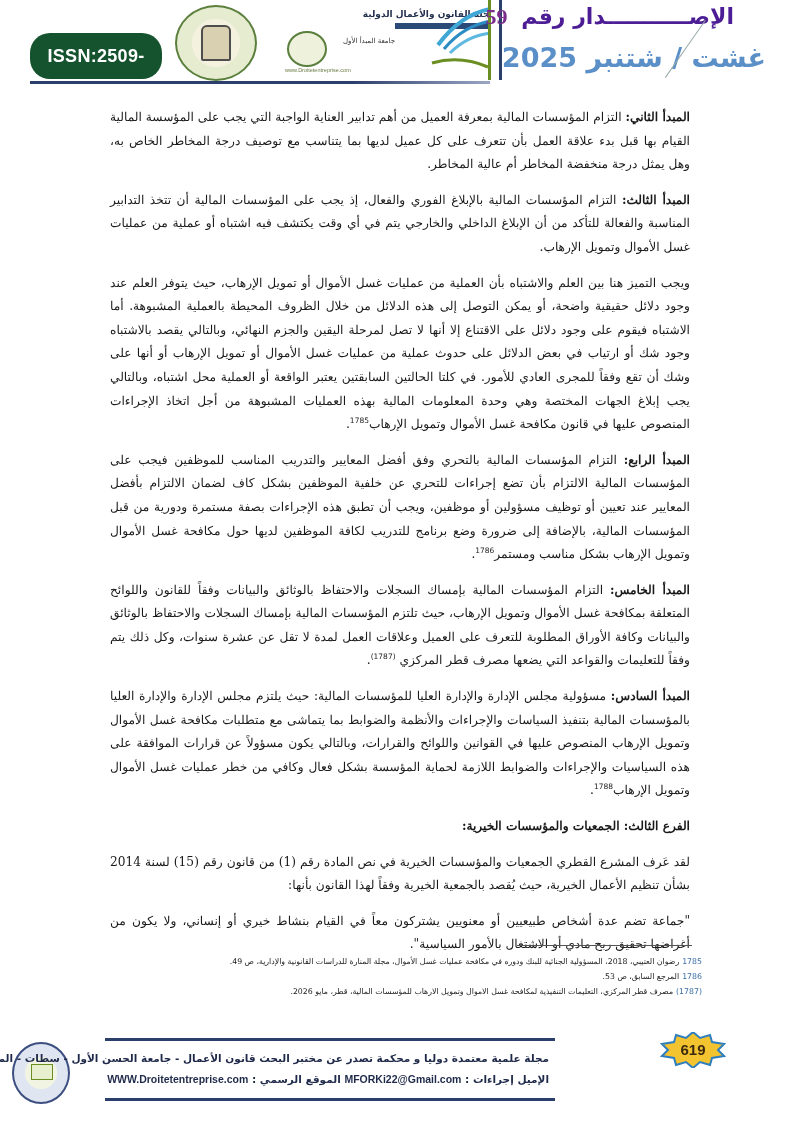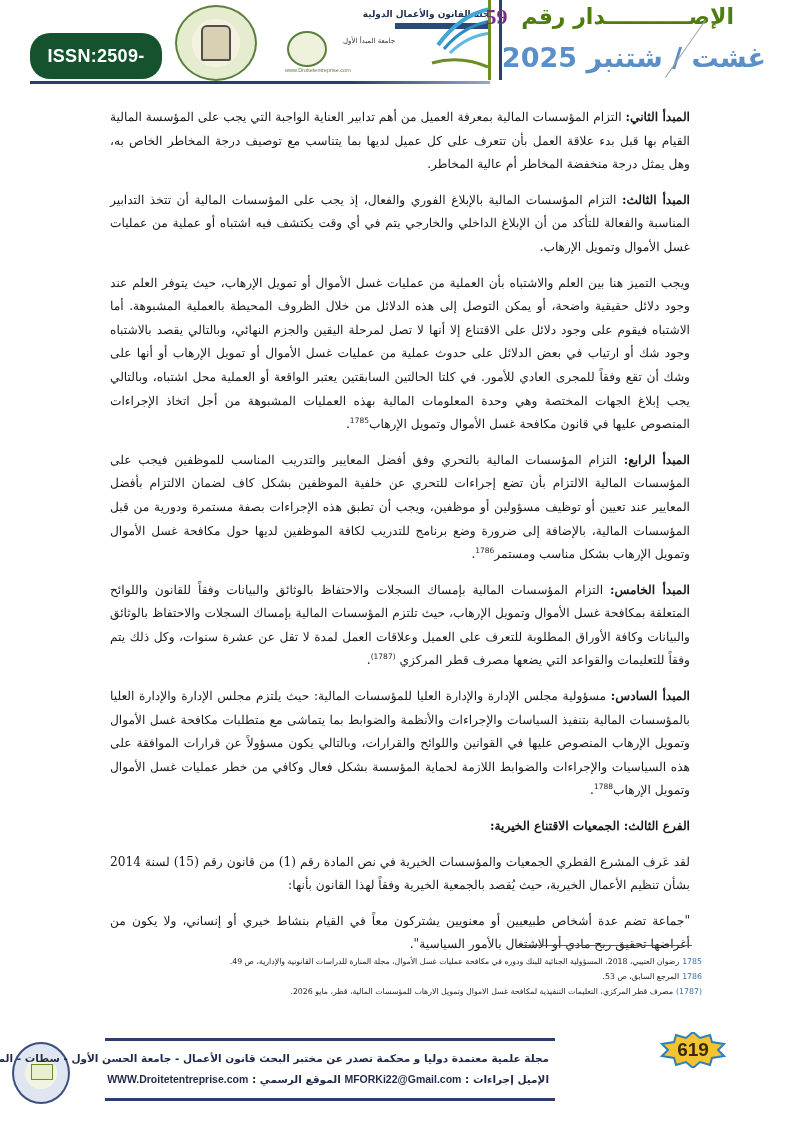--- a/index.html
+++ b/index.html
@@ -51,21 +51,21 @@
     position: absolute; left: 430px; top: 5px; width: 70px; height: 70px;
   }
   .header-vbar {
     position: absolute; left: 488px; top: 0; width: 14px; height: 80px;
     border-left: 3px solid #6b8e23; border-right: 3px solid #2c3e6a; background: #fff;
   }
   .issue-line {
     position: absolute; right: 60px; top: 4px; direction: rtl; white-space: nowrap;
     font-family: "DejaVu Sans", sans-serif; font-weight: bold; font-size: 22px;
   }
-  .issue-label { color: #4d7c0f; }
+  .issue-label { color: #4c1d95; }
   .issue-number { color: #7b2d8b; margin-right: 6px; font-family: Liberation Serif, serif; }
   .date-line {
     position: absolute; right: 28px; top: 42px; direction: rtl; white-space: nowrap;
     font-family: "DejaVu Sans", sans-serif; font-weight: bold; font-size: 27px; color: #5b8fc7;
   }
   .diag-line {
     position: absolute; left: 705px; top: 20px; width: 1px; height: 70px;
     background: #9aa; transform: rotate(35deg); transform-origin: top left;
   }
 
@@ -104,21 +104,21 @@
     position: absolute; right: 245px; top: 43px; direction: rtl; white-space: nowrap;
     font-size: 10.5px; font-weight: bold; color: #1f2a4a;
   }
   .footer-line2 .latin { font-family: "Liberation Sans", sans-serif; direction: ltr; unicode-bidi: embed; }
   .page-star {
     position: absolute; left: 660px; top: 2px; width: 66px; height: 36px;
   }
   .page-star svg { position: absolute; left: 0; top: 0; }
   .page-number {
     position: absolute; left: 0; top: 0; width: 66px; height: 36px; line-height: 36px;
-    text-align: center; font-family: "Liberation Sans", sans-serif; font-weight: bold; font-size: 19px; color: #3b2a10;
+    text-align: center; font-family: "Liberation Sans", sans-serif; font-weight: bold; font-size: 15px; color: #3b2a10;
   }
   .footer-seal {
     position: absolute; left: 12px; top: 12px; width: 58px; height: 62px;
     border: 2px solid #3c4f80; border-radius: 50%; background: radial-gradient(circle, #f1f3e3 0 40%, #dfe6f2 41% 100%);
   }
   .footer-seal .inner {
     position: absolute; left: 17px; top: 20px; width: 22px; height: 16px; border: 1px solid #6b8e23; background: #e8efcf;
   }
 </style>
 </head>
@@ -168,21 +168,21 @@
   </p>
   <p class="para">
     <span class="lead">المبدأ الرابع:</span><span> التزام المؤسسات المالية بالتحري وفق أفضل المعايير والتدريب المناسب للموظفين فيجب على المؤسسات المالية الالتزام بأن تضع إجراءات للتحري عن خلفية الموظفين بشكل كاف لضمان الالتزام بأفضل المعايير عند تعيين أو توظيف مسؤولين أو موظفين، ويجب أن تطبق هذه الإجراءات بصفة مستمرة ودورية من قبل المؤسسات المالية، بالإضافة إلى ضرورة وضع برنامج للتدريب لكافة الموظفين لديها حول مكافحة غسل الأموال وتمويل الإرهاب بشكل مناسب ومستمر</span><span class="sup">1786</span><span>.</span>
   </p>
   <p class="para">
     <span class="lead">المبدأ الخامس:</span><span> التزام المؤسسات المالية بإمساك السجلات والاحتفاظ بالوثائق والبيانات وفقاً للقانون واللوائح المتعلقة بمكافحة غسل الأموال وتمويل الإرهاب، حيث تلتزم المؤسسات المالية بإمساك السجلات والاحتفاظ بالوثائق والبيانات وكافة الأوراق المطلوبة للتعرف على العميل وعلاقات العمل لمدة لا تقل عن عشرة سنوات، وكل ذلك يتم وفقاً للتعليمات والقواعد التي يضعها مصرف قطر المركزي </span><span class="sup">(1787)</span><span>.</span>
   </p>
   <p class="para">
     <span class="lead">المبدأ السادس:</span><span> مسؤولية مجلس الإدارة والإدارة العليا للمؤسسات المالية: حيث يلتزم مجلس الإدارة والإدارة العليا بالمؤسسات المالية بتنفيذ السياسات والإجراءات والأنظمة والضوابط بما يتماشى مع متطلبات مكافحة غسل الأموال وتمويل الإرهاب المنصوص عليها في القوانين واللوائح والقرارات، وبالتالي يكون مسؤولاً عن قرارات الموافقة على هذه السياسيات والإجراءات والضوابط اللازمة لحماية المؤسسة بشكل فعال وكافي من خطر عمليات غسل الأموال وتمويل الإرهاب</span><span class="sup">1788</span><span>.</span>
   </p>
-  <p class="para heading">الفرع الثالث: الجمعيات الاقتناع الخيرية:</p>
+  <p class="para heading">الفرع الثالث: الجمعيات والمؤسسات الخيرية:</p>
   <p class="para">لقد عَرف المشرع القطري الجمعيات والمؤسسات الخيرية في نص المادة رقم (1) من قانون رقم (15) لسنة 2014 بشأن تنظيم الأعمال الخيرية، حيث يُقصد بالجمعية الخيرية وفقاً لهذا القانون بأنها:</p>
   <p class="para">"جماعة تضم عدة أشخاص طبيعيين أو معنويين يشتركون معاً في القيام بنشاط خيري أو إنساني، ولا يكون من أغراضها تحقيق ربح مادي أو الاشتغال بالأمور السياسية".</p>
 </div>
 
 <div class="fn-rule"></div>
 <div class="footnotes">
   <div class="fn">
     <span class="fn-num">1785</span><span>رضوان العتيبي، 2018، المسؤولية الجنائية للبنك ودوره في مكافحة عمليات غسل الأموال، مجلة المنارة للدراسات القانونية والإدارية، ص 49.</span>
   </div>
   <div class="fn">

